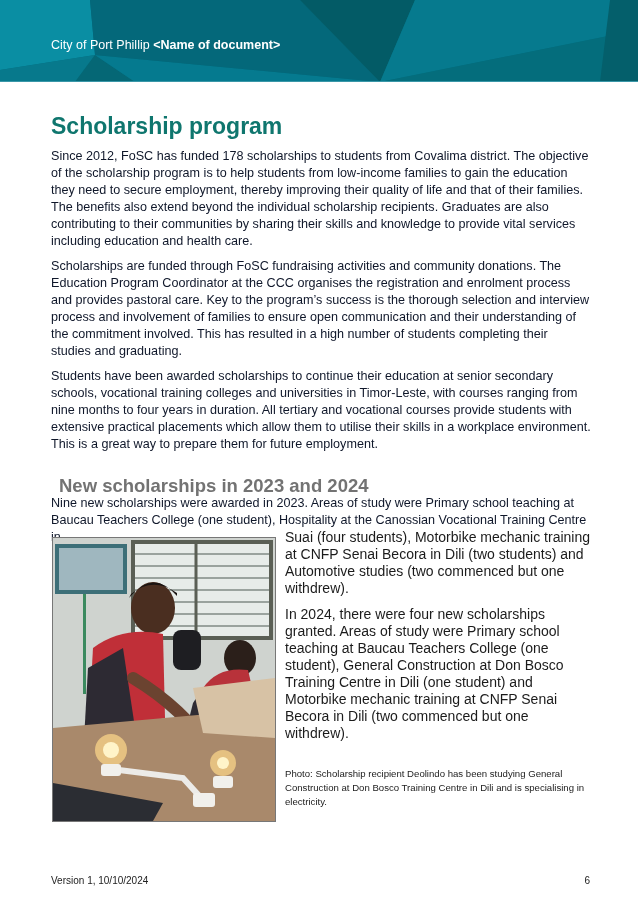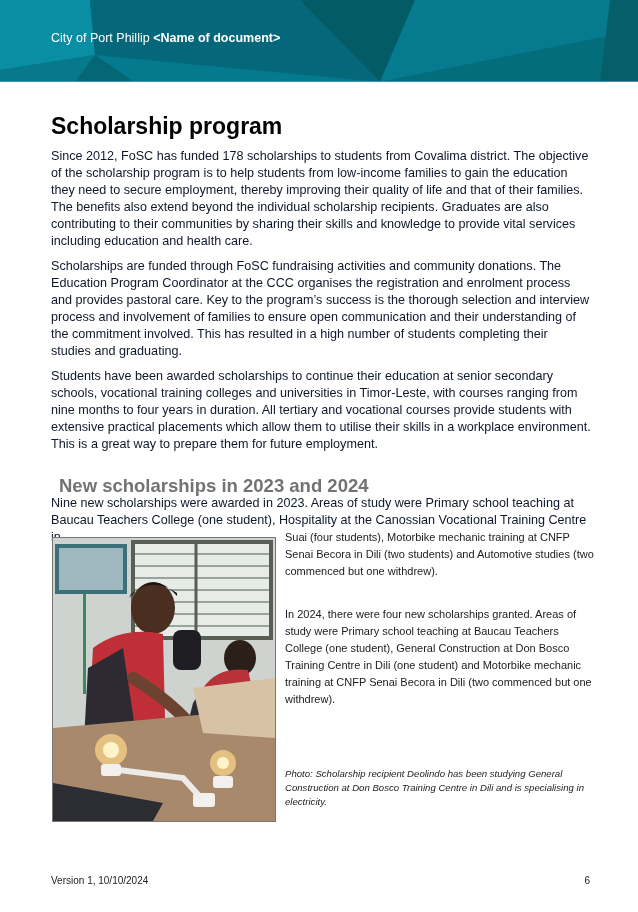--- a/index.html
+++ b/index.html
@@ -1,34 +1,34 @@
 <!DOCTYPE html>
 <html><head>
 <meta charset="utf-8">
 <style>
   html, body { margin:0; padding:0; }
   body { width:638px; height:912px; background:#ffffff; position:relative; overflow:hidden;
          font-family:"Liberation Sans", sans-serif; color:#1a1a1a; }
   .banner { position:absolute; left:0; top:0; width:638px; height:82px; overflow:hidden; background:#046f80; }
   .banner svg { position:absolute; left:0; top:0; }
   .banner-line { position:absolute; left:0; top:81px; width:638px; height:1px; background:#3a97a8; }
-  .doc-title { position:absolute; left:51px; top:31px; font-size:12.5px; color:#ffffff; white-space:nowrap; }
+  .doc-title { position:absolute; left:51px; top:38px; font-size:12.5px; color:#ffffff; white-space:nowrap; }
   .doc-title b { font-weight:bold; }
   .logo { position:absolute; left:445px; top:22px; color:#ffffff; white-space:nowrap; height:24px; }
   .logo .script { font-family:"DejaVu Serif", serif; font-style:italic; font-size:17px; letter-spacing:-0.5px; }
   .logo .bold { font-weight:bold; font-size:17px; margin-left:4px; }
 
-  h1 { position:absolute; left:51px; top:113px; margin:0; font-size:23px; font-weight:bold; color:#000000; }
+  h1 { position:absolute; left:51px; top:113px; margin:0; font-size:23px; font-weight:bold; color:#0f766e; }
   .p { position:absolute; left:51px; width:540px; margin:0; font-size:12.6px; line-height:17px; color:#0f172a; }
   h2 { position:absolute; left:51px; top:467px; margin:8px; font-size:18.5px; font-weight:bold; color:#737373; }
 
   .photo { position:absolute; left:52px; top:537px; width:222px; height:283px; border:1px solid #777;
            overflow:hidden; background:#c9c7bf; }
-  .wrap-p { position:absolute; left:285px; width:310px; margin:0; font-size:11px; line-height:17px; color:#1b1b1b; }
-  .caption { position:absolute; left:285px; top:767px; width:310px; margin:0; font-size:9.6px; line-height:14px; font-style:italic; color:#222; }
+  .wrap-p { position:absolute; left:285px; width:310px; margin:0; font-size:14px; line-height:17px; color:#1b1b1b; }
+  .caption { position:absolute; left:285px; top:767px; width:310px; margin:0; font-size:9.6px; line-height:14px; color:#222; }
   .footer-left { position:absolute; left:51px; top:875px; font-size:10px; color:#222; }
   .footer-right { position:absolute; left:560px; top:875px; width:30px; text-align:right; font-size:10px; color:#222; }
 </style>
 </head>
 <body>
 
 <div class="banner">
   <svg width="638" height="82" viewBox="0 0 638 82">
     <rect x="0" y="0" width="638" height="82" fill="#046f80"></rect>
     <polygon points="0,0 90,0 95,55 0,70" fill="#0a8ea3"></polygon>

